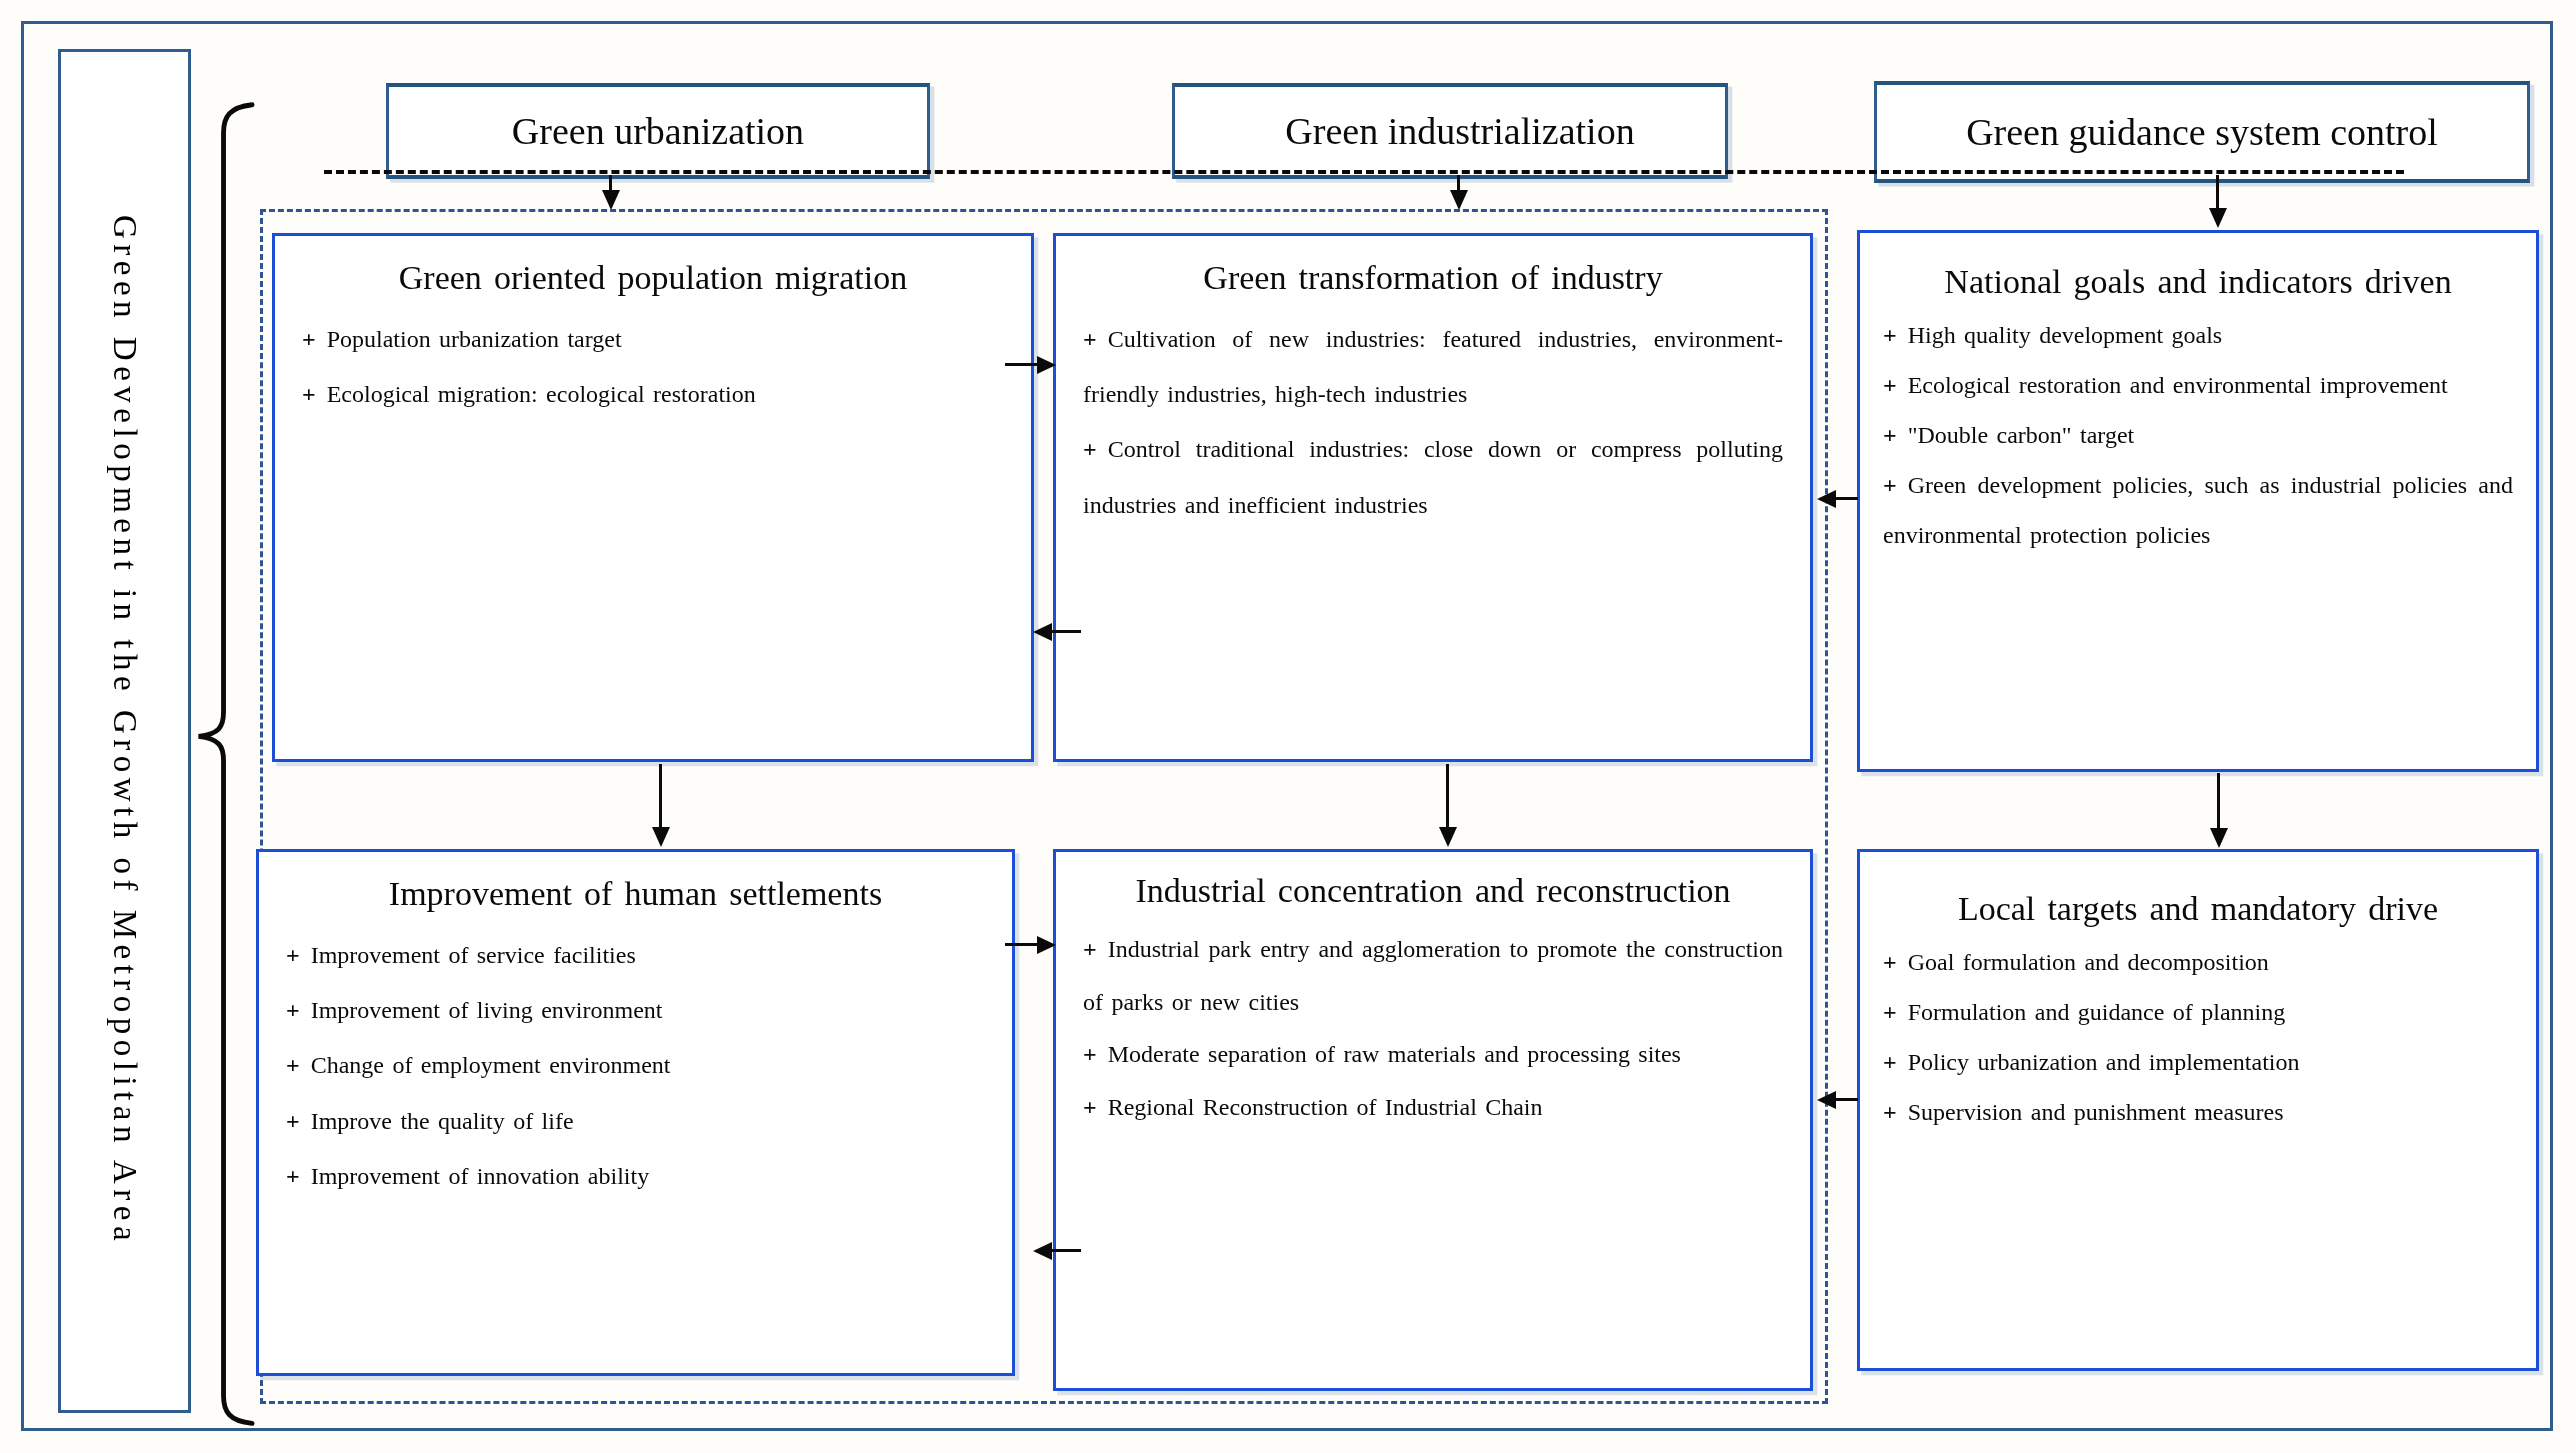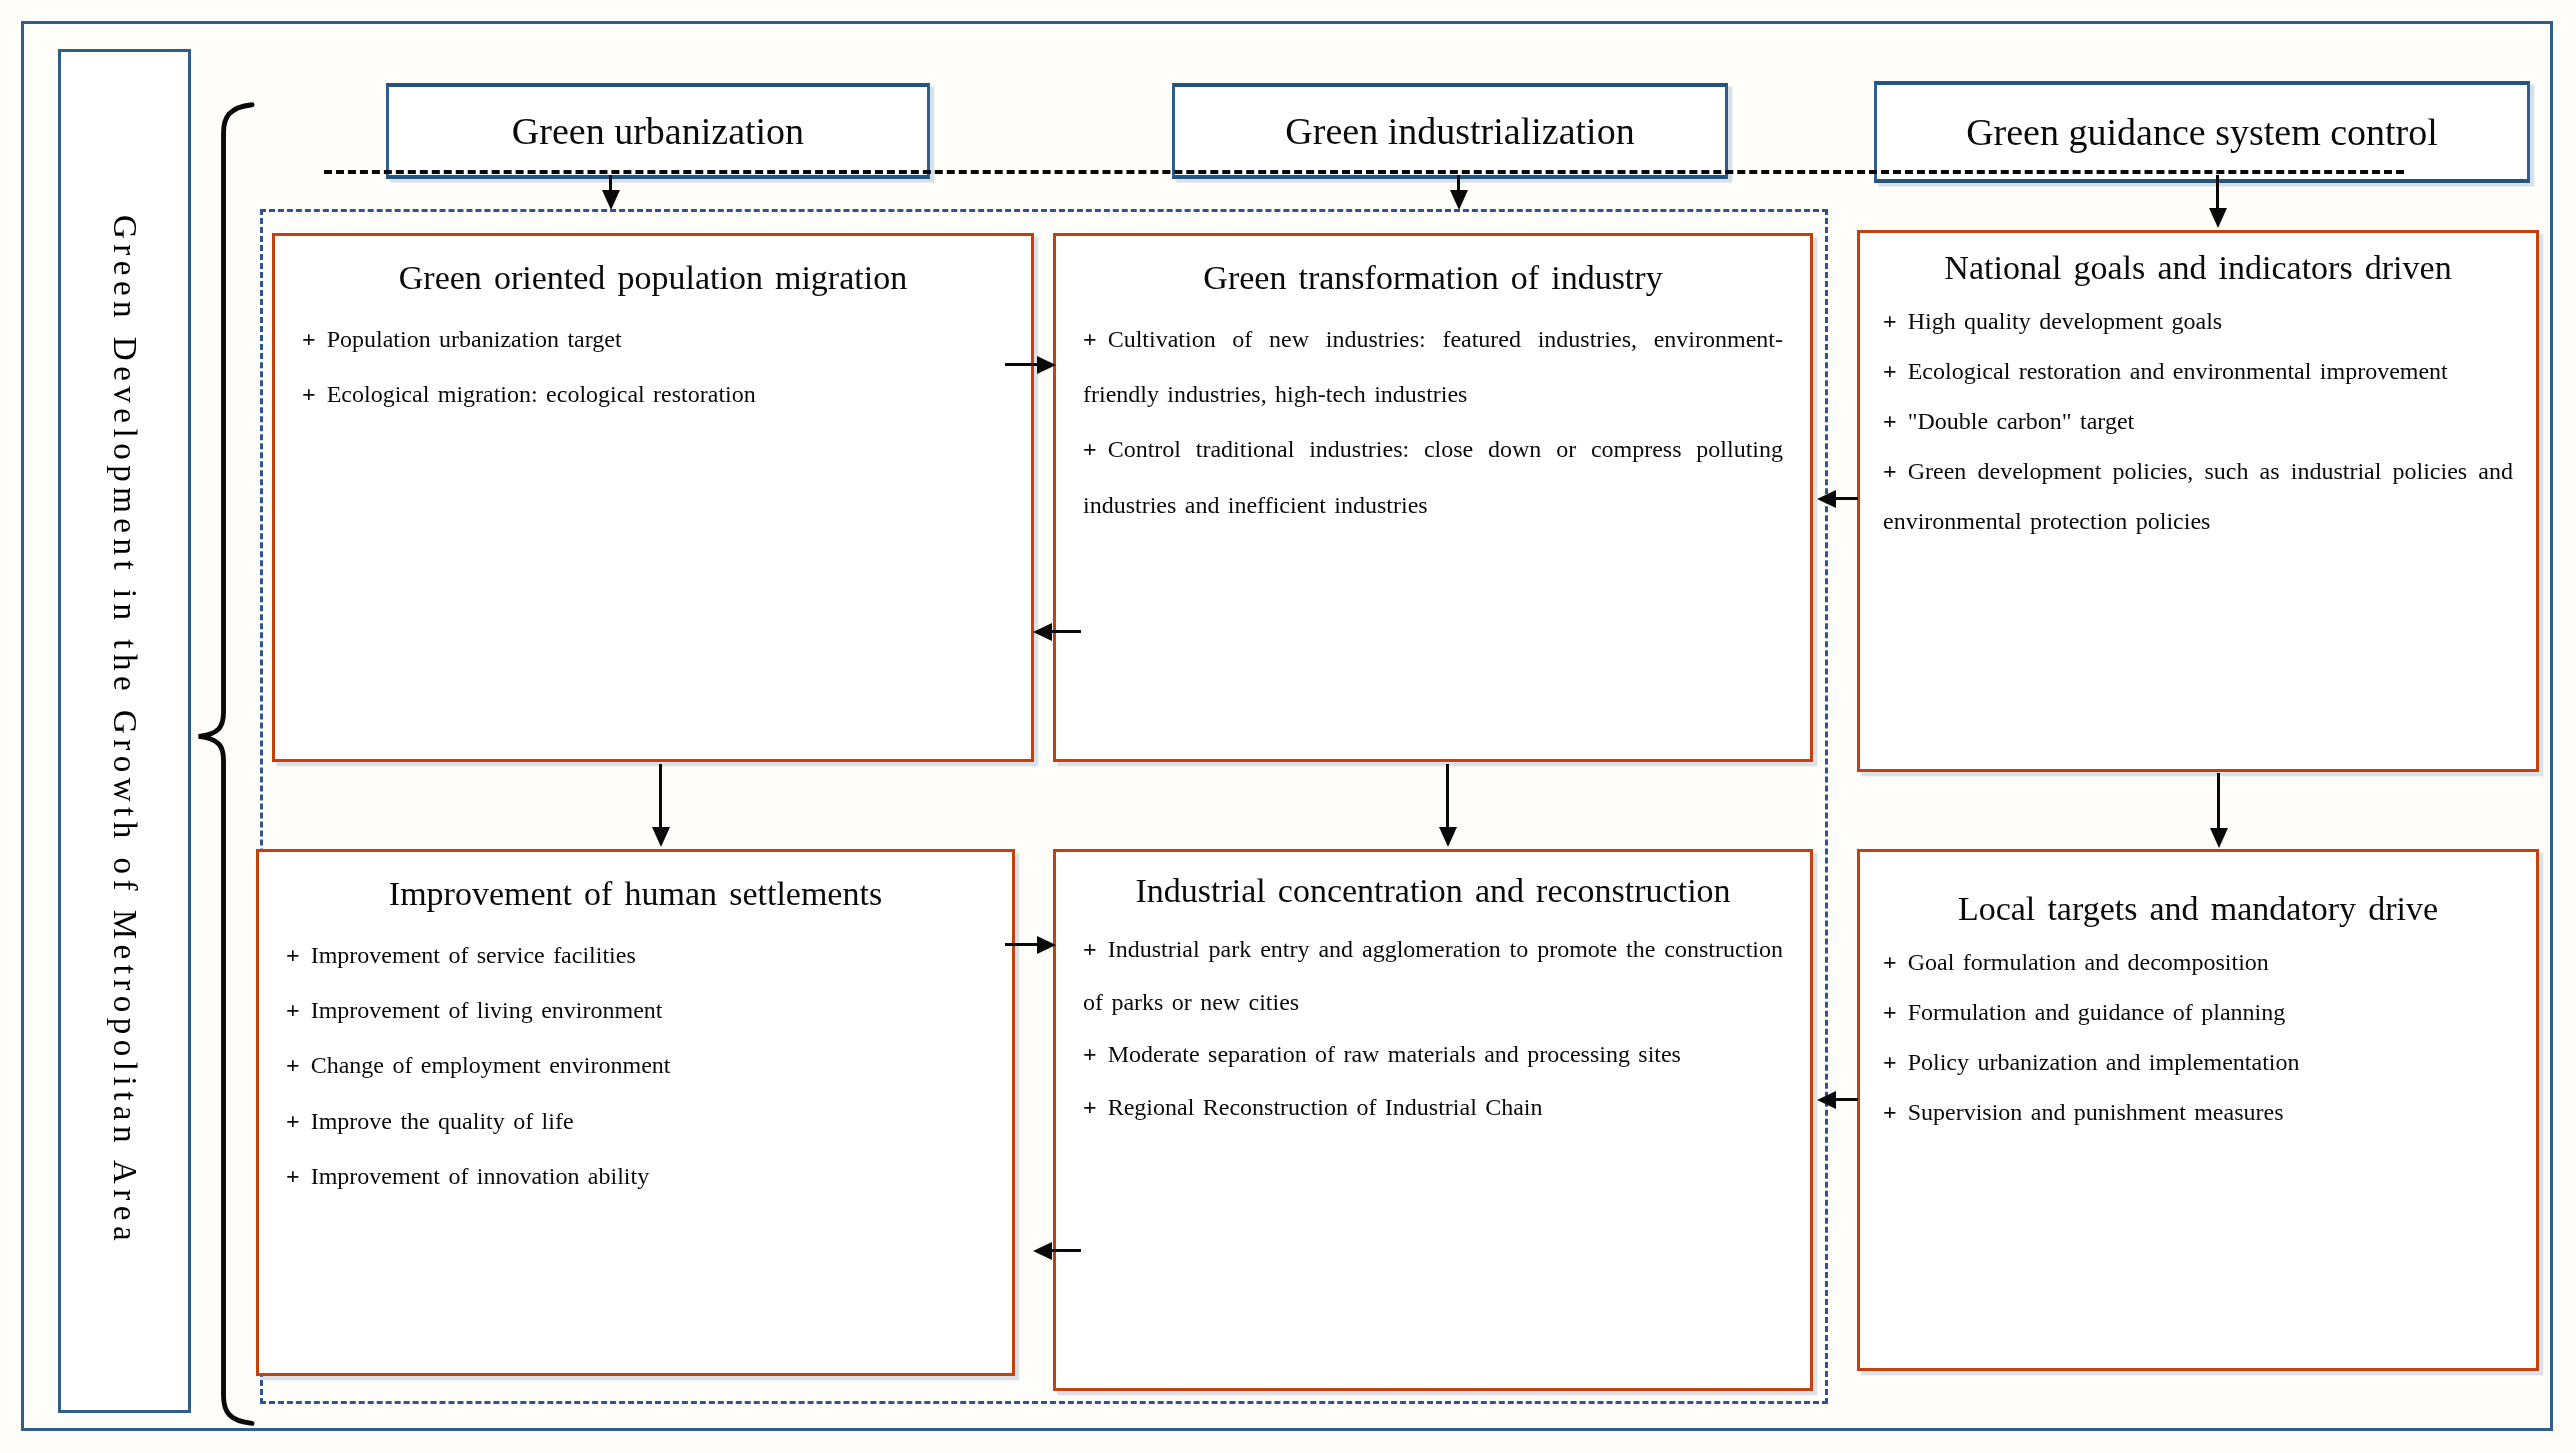--- a/index.html
+++ b/index.html
@@ -43,35 +43,35 @@
     box-shadow:4.3px 3.6px 0 rgba(142,169,193,0.35);
     display:flex; align-items:center; justify-content:center;
     font-size:38px; text-align:center;margin-top:32px;
   }
   #hdr-urbanization{left:386px; top:51px; width:544px; height:96px;}
   #hdr-industrialization{left:1172px; top:51px; width:556px; height:96px;padding-left:20px;}
   #hdr-guidance{left:1874px; top:49px; width:656px; height:102px;}
   
   .box{
     position:absolute; box-sizing:border-box; background:#fff;
-    border:3px solid #c2410c;
+    border:3px solid #1d4ed8;
     box-shadow:4.3px 4.3px 0 rgba(142,169,193,0.32);
     padding:7.3px 27px 6px 27px;
   }
   .box-title{
     font-size:34px; font-weight:400; text-align:center; line-height:1.7;
     margin:6px 0 4.9px 0; word-spacing:3.6px;
   }
   .bullet{
     font-size:24px; line-height:2.3; margin:0; text-align:justify; word-spacing:2.4px;
   }
   .plus{font-weight:700; margin-right:11px;}
   #box-population{left:272px;  top:233px;  width:762px; height:529px;}
   #box-transformation{left:1053px; top:233px; width:760px; height:529px;}
-  #box-national{left:1857px; top:230px; width:682px; height:542px; padding:0 23px;}
+  #box-national{left:1857px; top:230px; width:682px; height:542px; padding:14px 23px;}
   #box-settlements{left:256px; top:849px; width:759px; height:527px;}
   #box-concentration{left:1053px; top:849px; width:760px; height:542px;}
   #box-local{left:1857px; top:849px; width:682px; height:522px; padding:22px 23px;}
   #box-national .bullet, #box-local .bullet{line-height:2.08;}
   #box-national .box-title, #box-local .box-title{line-height:1.5; margin-top:8.5px;}
   #box-concentration .box-title{line-height:1.55;}
   #box-concentration .bullet{line-height:2.2;}
   
   .varrow{position:absolute; width:3px; background:#0a0a0a;}
   .varrow::after{

